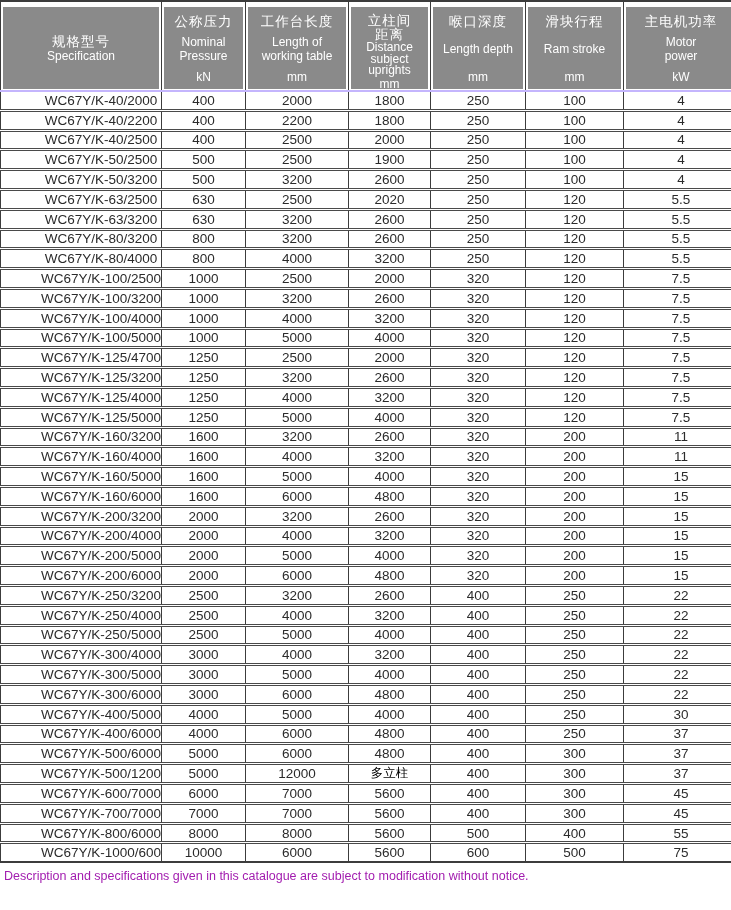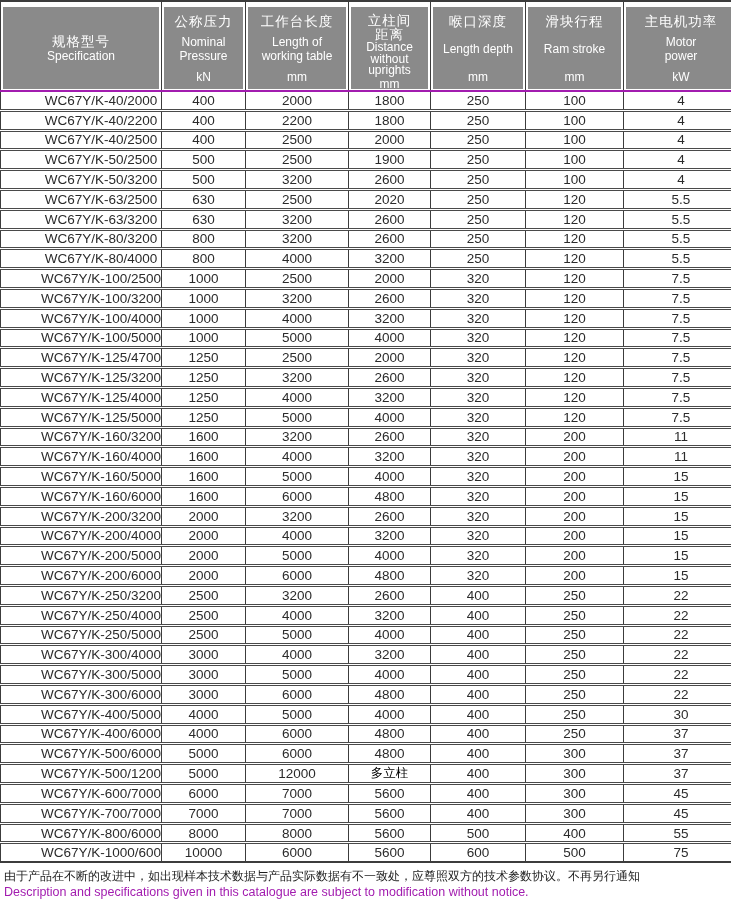--- a/index.html
+++ b/index.html
@@ -8,21 +8,21 @@
     font-family:"Liberation Sans","DejaVu Sans",sans-serif;
     color:#222;box-sizing:border-box;
   }
   table.spec{
     width:731px;border-collapse:collapse;table-layout:fixed;
     border:1px solid #3c3c3c;border-top-width:2px;border-bottom-width:2px;
   }
   
   thead th{
     background:#ffffff;padding:0;height:88px;vertical-align:top;
-    border-left:1px solid #3c3c3c;border-bottom:2px solid #a21caf;
+    border-left:1px solid #3c3c3c;border-bottom:2px solid #c4b5fd;
     font-weight:normal;
   }
   thead th:first-child{border-left:none;}
   .hbox{
     background:#8a8a8a;color:#ffffff;
     margin:5px 2px 0 2px;height:82px;
     display:flex;flex-direction:column;align-items:center;justify-content:space-between;
     padding:7px 0 5px 0;box-sizing:border-box;text-align:center;
   }
   .hbox.nounit{justify-content:center;}
@@ -90,21 +90,21 @@
             </div>
           </th>
           <th style="width: 81px;">
             <div class="hbox">
               <div class="hzh tight">
                 <div>立柱间</div>
                 <div>距离</div>
               </div>
               <div class="hen tight">
                 <div>Distance</div>
-                <div>without</div>
+                <div>subject</div>
                 <div>uprights</div>
               </div>
               <div class="hunit">mm</div>
             </div>
           </th>
           <th style="width: 94px;">
             <div class="hbox">
               <div class="hzh">
                 <div>喉口深度</div>
               </div>
@@ -488,17 +488,16 @@
           <td>6000</td>
           <td>5600</td>
           <td>600</td>
           <td>500</td>
           <td>75</td>
         </tr>
       </tbody>
   </table>
 
   <div class="notes">
-    <div class="note-zh">由于产品在不断的改进中，如出现样本技术数据与产品实际数据有不一致处，应尊照双方的技术参数协议。不再另行通知</div>
     <div class="note-en">Description and specifications given in this catalogue are subject to modification without notice.</div>
   </div>
 
 </div>
 
 </body></html>

